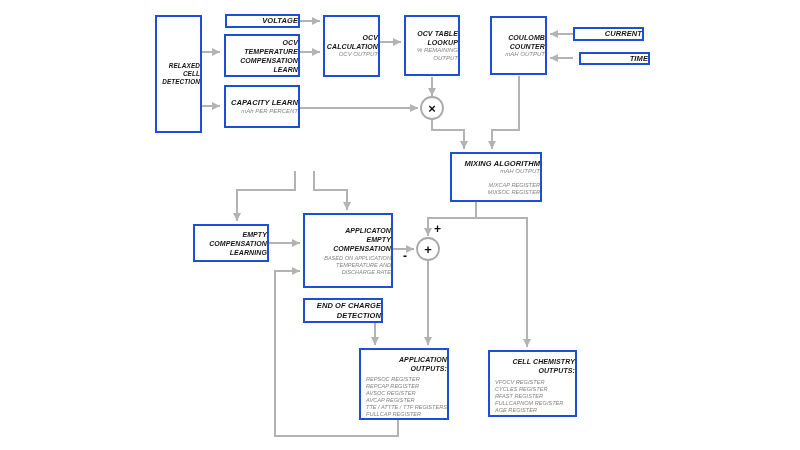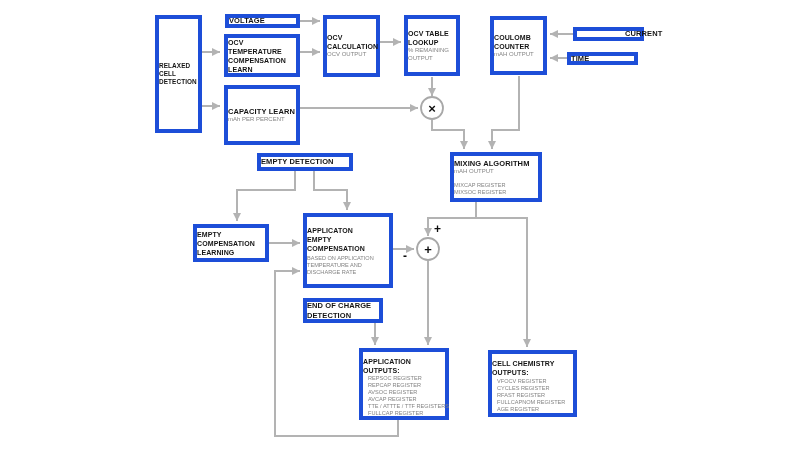--- a/index.html
+++ b/index.html
@@ -2,23 +2,24 @@
 <html><head>
 <meta charset="utf-8">
 <style>
   html,body{margin:0;padding:0;background:#ffffff;}
   #stage{
     position:relative;width:800px;height:450px;background:#ffffff;overflow:hidden;
     font-family:"Liberation Sans","DejaVu Sans",sans-serif;
   }
   svg.wires{position:absolute;left:0;top:0;width:800px;height:450px;}
   .box{
-    position:absolute;box-sizing:border-box;border:4px solid #1d4ed8;background:#ffffff;
-    display:flex;flex-direction:column;align-items:flex-start;justify-content:center;
+    position:absolute;box-sizing:border-box;border:2px solid #1d4ed8;background:#ffffff;
+    display:flex;flex-direction:column;align-items:flex-end;justify-content:center;
     text-align:center;
+    font-style:italic;
   }
   .t{font-weight:bold;color:#141414;font-size:7.5px;line-height:9.5px;letter-spacing:0.1px;white-space:nowrap;}
   .t.sm{font-size:7px;line-height:9px;}
   .t.xs{font-size:6.4px;line-height:8px;}
   .g{color:#848484;font-size:6px;line-height:7.5px;white-space:nowrap;}
   .g.xs{font-size:5.6px;line-height:7px;}
   .gap4{height:4px;} .gap6{height:6px;} .gap2{height:2px;}
   .list{align-self:flex-start;text-align:left;padding-left:5px;}
   .op{
     position:absolute;color:#0d0d0d;font-weight:bold;text-align:center;
@@ -120,40 +121,37 @@
   <div class="box" style="left:490px;top:16px;width:57px;height:59px;">
     <div class="t sm">COULOMB</div>
     <div class="t sm">COUNTER</div>
     <div class="g">mAH OUTPUT</div>
   </div>
 
   <div class="box" style="left:573px;top:27px;width:71px;height:14px;padding-left:48px;">
     <div class="t">CURRENT</div>
   </div>
 
-  <div class="box" style="left:567px;top:52px;width:71px;height:13px;">
+  <div class="box" style="left:579px;top:52px;width:71px;height:13px;">
     <div class="t">TIME</div>
   </div>
 
-  <div class="box" style="left:224px;top:85px;width:76px;height:60px;">
+  <div class="box" style="left:224px;top:85px;width:76px;height:43px;">
     <div class="t">CAPACITY LEARN</div>
     <div class="g">mAh PER PERCENT</div>
   </div>
 
   <div class="box" style="left:430px;top:152px;width:92px;height:50px;margin-left:20px;">
     <div class="t">MIXING ALGORITHM</div>
     <div class="g">mAH OUTPUT</div>
     <div class="gap6"></div>
     <div class="g xs">MIXCAP REGISTER</div>
     <div class="g xs">MIXSOC REGISTER</div>
   </div>
 
-  <div class="box" style="left:257px;top:153px;width:96px;height:18px;">
-    <div class="t">EMPTY DETECTION</div>
-  </div>
 
   <div class="box" style="left:193px;top:224px;width:76px;height:38px;">
     <div class="t sm">EMPTY</div>
     <div class="t sm">COMPENSATION</div>
     <div class="t sm">LEARNING</div>
   </div>
 
   <div class="box" style="left:303px;top:213px;width:90px;height:75px;">
     <div class="t sm">APPLICATON</div>
     <div class="t sm">EMPTY</div>

